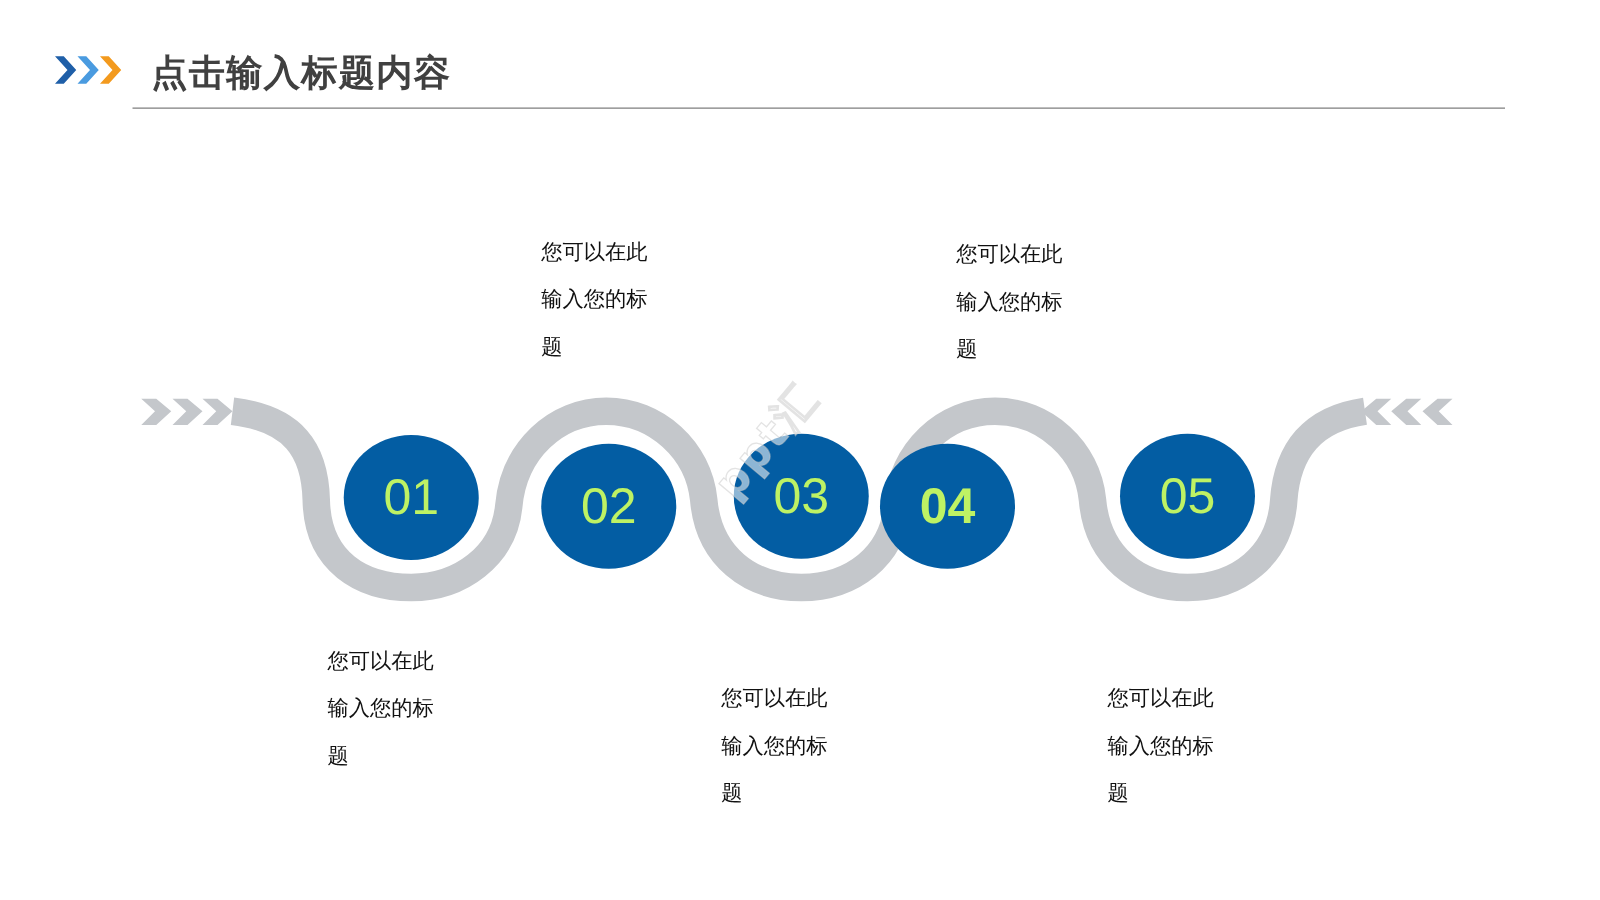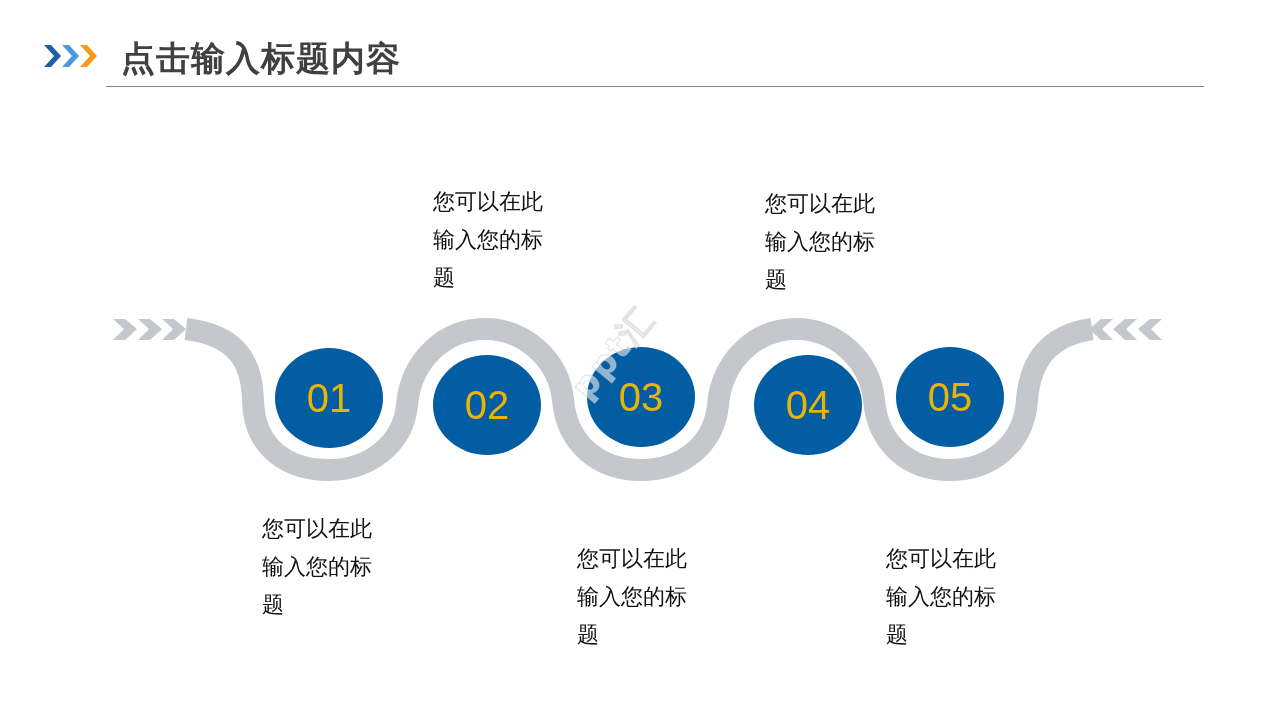--- a/index.html
+++ b/index.html
@@ -4,36 +4,36 @@
   <style>
     html, body { margin: 0; padding: 0; }
     body {
       width: 1280px; height: 720px; position: relative; overflow: hidden;
       background: #ffffff;
       font-family: "DejaVu Sans", "Liberation Sans", sans-serif;
     }
     .header-icon { position: absolute; left: 44px; top: 42px; width: 58px; height: 28px; }
     .page-title {
       position: absolute; left: 121px; top: 38px;
-      font-size: 34px; font-weight: bold; color: #404040; letter-spacing: 1px;
+      font-size: 29px; font-weight: bold; color: #404040; letter-spacing: 1px;
       line-height: 40px; white-space: nowrap;
     }
     .header-rule {
       position: absolute; left: 106px; top: 86px; width: 1098px; height: 1px;
       background: #7f7f7f;
     }
     .diagram { position: absolute; left: 0; top: 0; width: 1280px; height: 720px; }
     .step-circle {
       position: absolute; width: 108px; height: 100px; border-radius: 50%;
       display: flex; align-items: center; justify-content: center;
-      color: #eab308; font-size: 40px; line-height: 1;
+      color: #bef264; font-size: 40px; line-height: 1;
       font-family: "Liberation Sans", "DejaVu Sans", sans-serif;
     }
     .step-text {
-      position: absolute; width: 135px; font-size: 22px; line-height: 38px;
+      position: absolute; width: 135px; font-size: 17px; line-height: 38px;
       color: #111111; font-family: "DejaVu Sans", sans-serif;
     }
     .watermark {
       position: absolute; left: 560px; top: 330px; transform: rotate(-50deg);
       color: rgba(255,255,255,0.55); font-size: 34px; font-weight: bold;
       -webkit-text-stroke: 1px rgba(200,200,200,0.5);
       pointer-events: none; white-space: nowrap; letter-spacing: 2px;
     }
   </style>
 </head>
@@ -78,21 +78,21 @@
 
 <div class="step-circle" style="left:275px; top:348px; background:#035DA3;">
   <span>01</span>
 </div>
 <div class="step-circle" style="left:433px; top:355px; background:#035DA3;">
   <span>02</span>
 </div>
 <div class="step-circle" style="left:587px; top:347px; background:#035DA3;">
   <span>03</span>
 </div>
-<div class="step-circle" style="left:754px; top:355px; background:#035DA3;">
+<div class="step-circle" style="left:704px; top:355px; background:#035DA3;font-weight:bold;">
   <span>04</span>
 </div>
 <div class="step-circle" style="left:896px; top:347px; background:#035DA3;align-items:center;">
   <span>05</span>
 </div>
 
 <div class="step-text" style="left:262px; top:510px;">
   <div>您可以在此</div>
   <div>输入您的标</div>
   <div>题</div>

